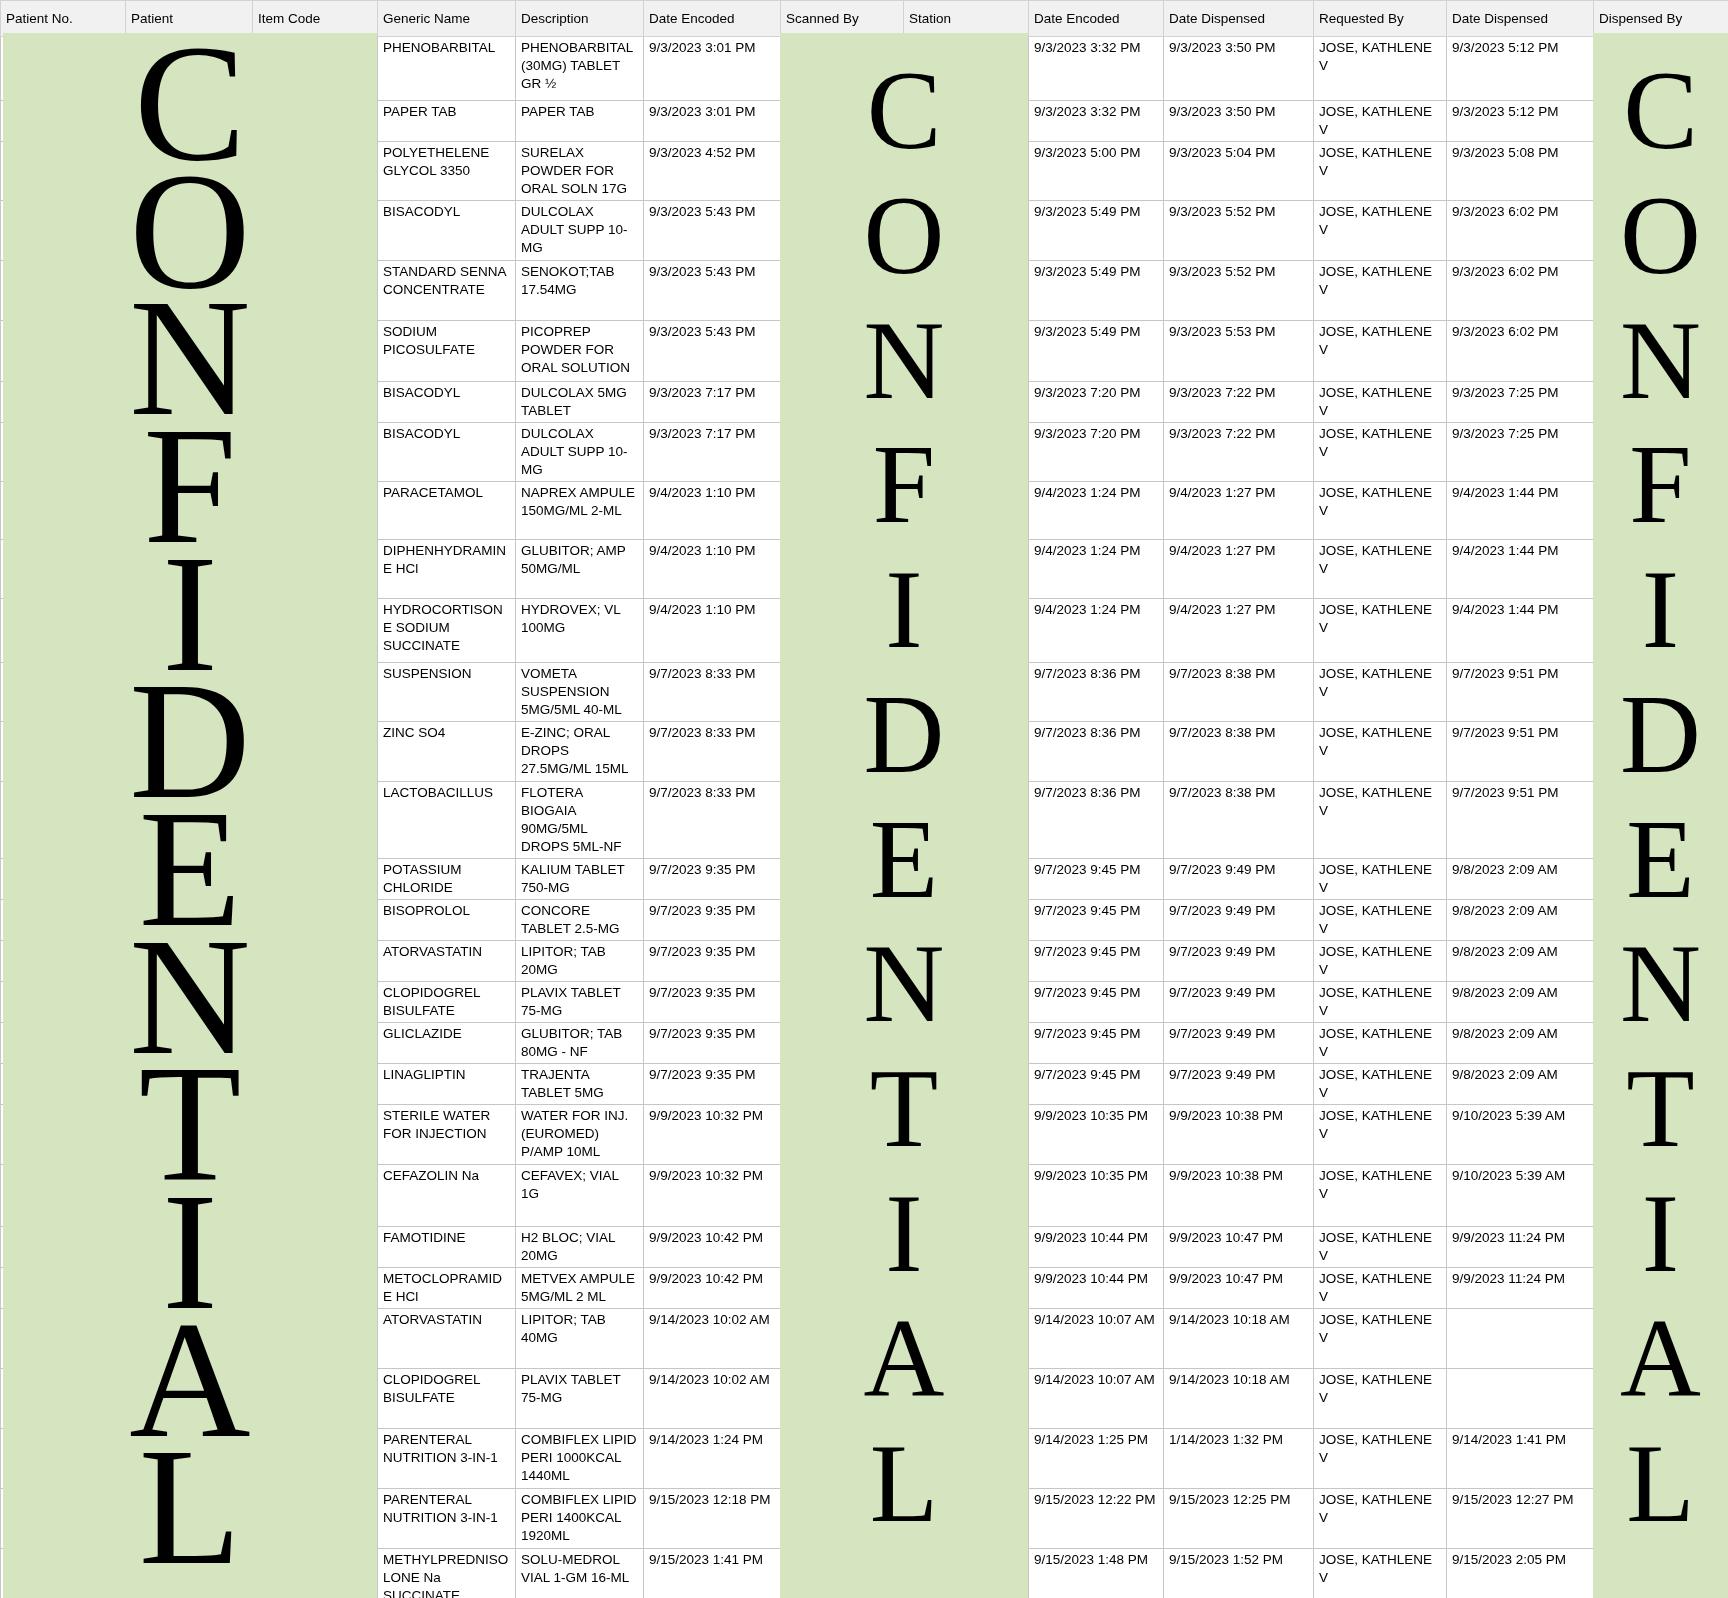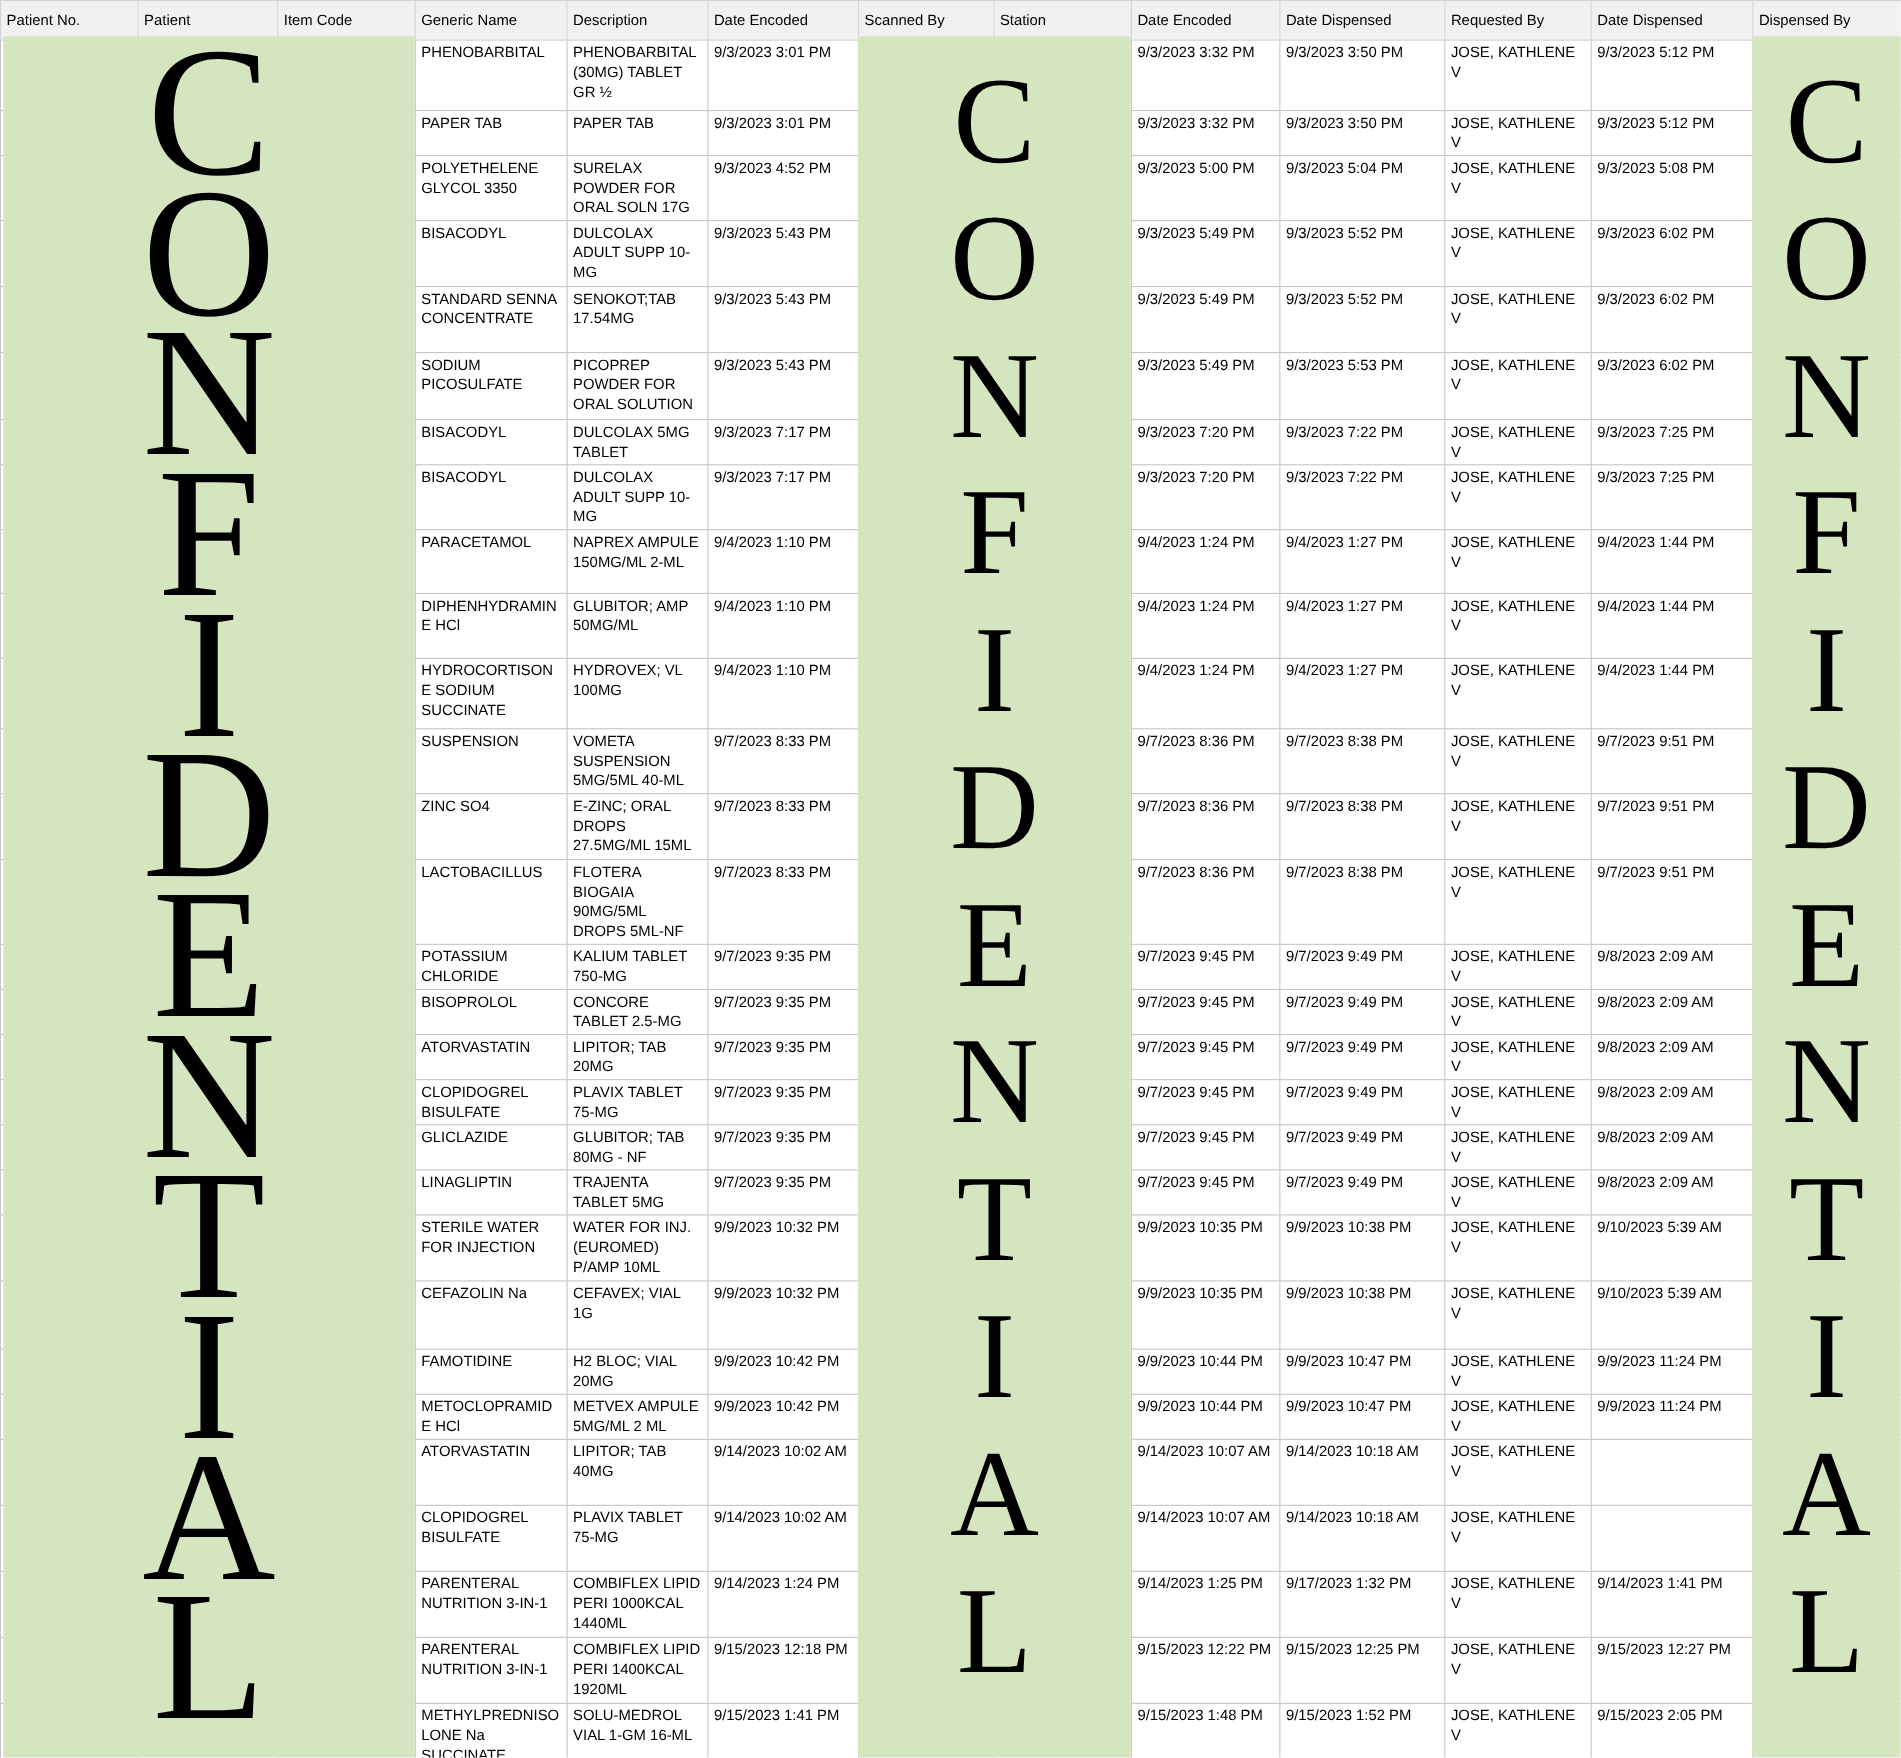--- a/index.html
+++ b/index.html
@@ -500,21 +500,21 @@
         <tr style="height: 60px;">
           <td></td>
           <td></td>
           <td></td>
           <td>PARENTERAL NUTRITION 3-IN-1</td>
           <td>COMBIFLEX LIPID PERI 1000KCAL 1440ML</td>
           <td>9/14/2023 1:24 PM</td>
           <td></td>
           <td></td>
           <td>9/14/2023 1:25 PM</td>
-          <td>9/17/2023 1:32 PM</td>
+          <td>1/14/2023 1:32 PM</td>
           <td>JOSE, KATHLENE V</td>
           <td>9/14/2023 1:41 PM</td>
           <td></td>
         </tr>
         <tr style="height: 60px;">
           <td></td>
           <td></td>
           <td></td>
           <td>PARENTERAL NUTRITION 3-IN-1</td>
           <td>COMBIFLEX LIPID PERI 1400KCAL 1920ML</td>

